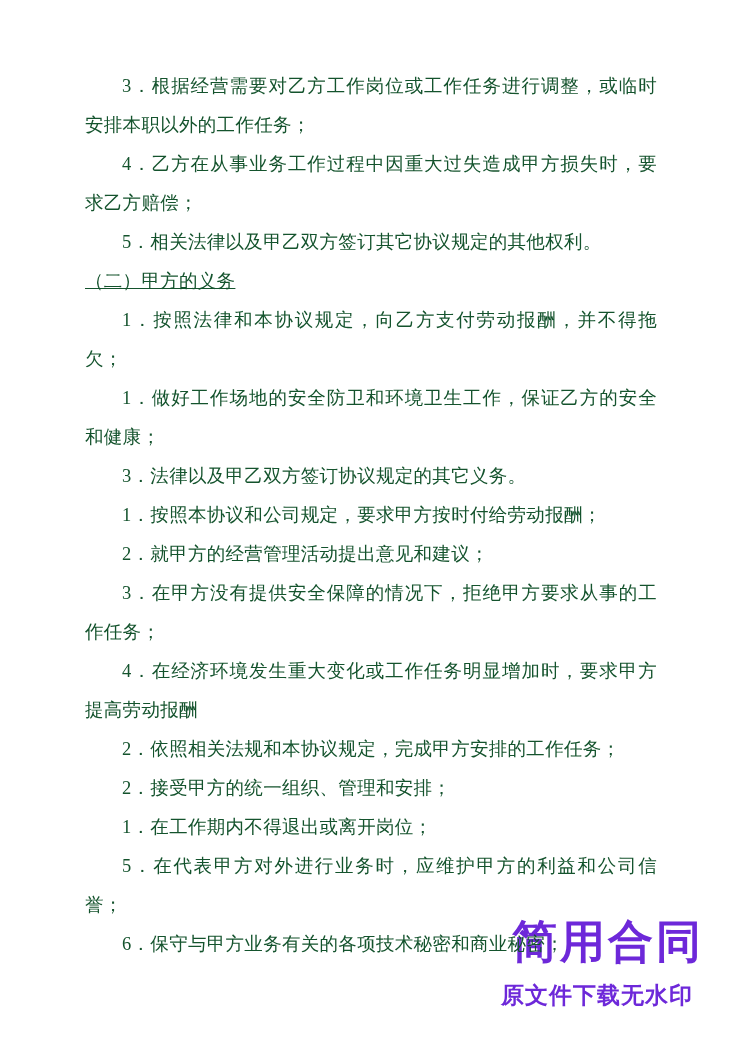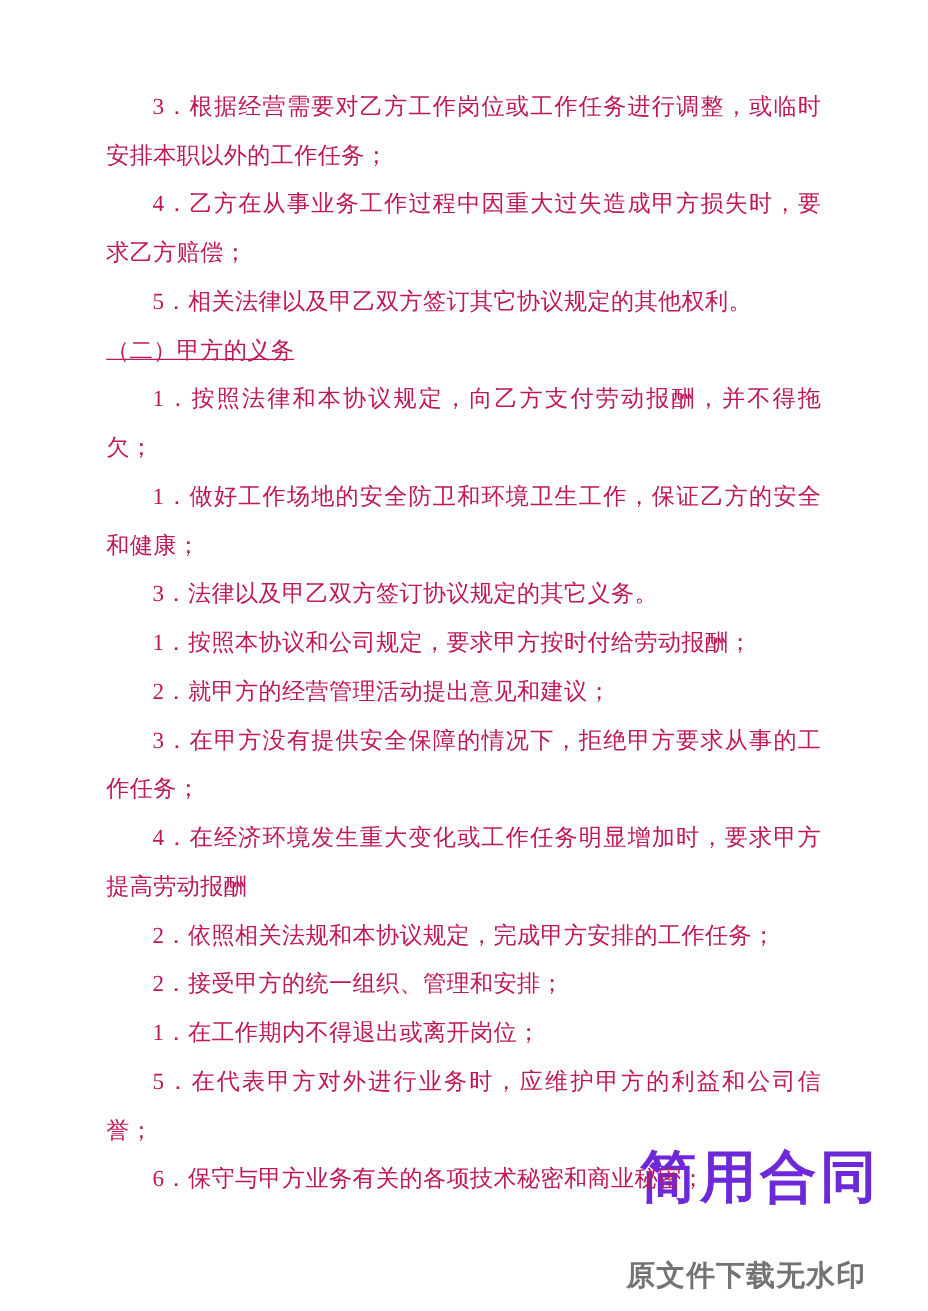--- a/index.html
+++ b/index.html
@@ -27,40 +27,40 @@
   }
   .watermark-brand {
     left: 512px;
     top: 912px;
     font-size: 45px;
     letter-spacing: 3px;
     color: #6d28d9;
   }
   .watermark-tagline {
     left: 501px;
-    top: 1005px;
+    top: 980px;
     font-size: 23px;
     letter-spacing: 1px;
-    color: #737373;
+    color: #6d28d9;
   }
   .content {
     position: absolute;
     z-index: 1;
     left: 0;
     top: 0;
     width: 742px;
     padding-top: 67px;
     box-sizing: border-box;
   }
   .content p {
     margin: 0;
     padding: 0 85px;
     font-size: 18.5px;
     line-height: 39px;
-    color: #be185d;
+    color: #14532d;
     text-align: justify;
     letter-spacing: 0.3px;
   }
   .content p.clause-item {
     text-indent: 2em;
   }
   .content p.section-heading {
     text-indent: 0;
     text-decoration: underline;
   }

